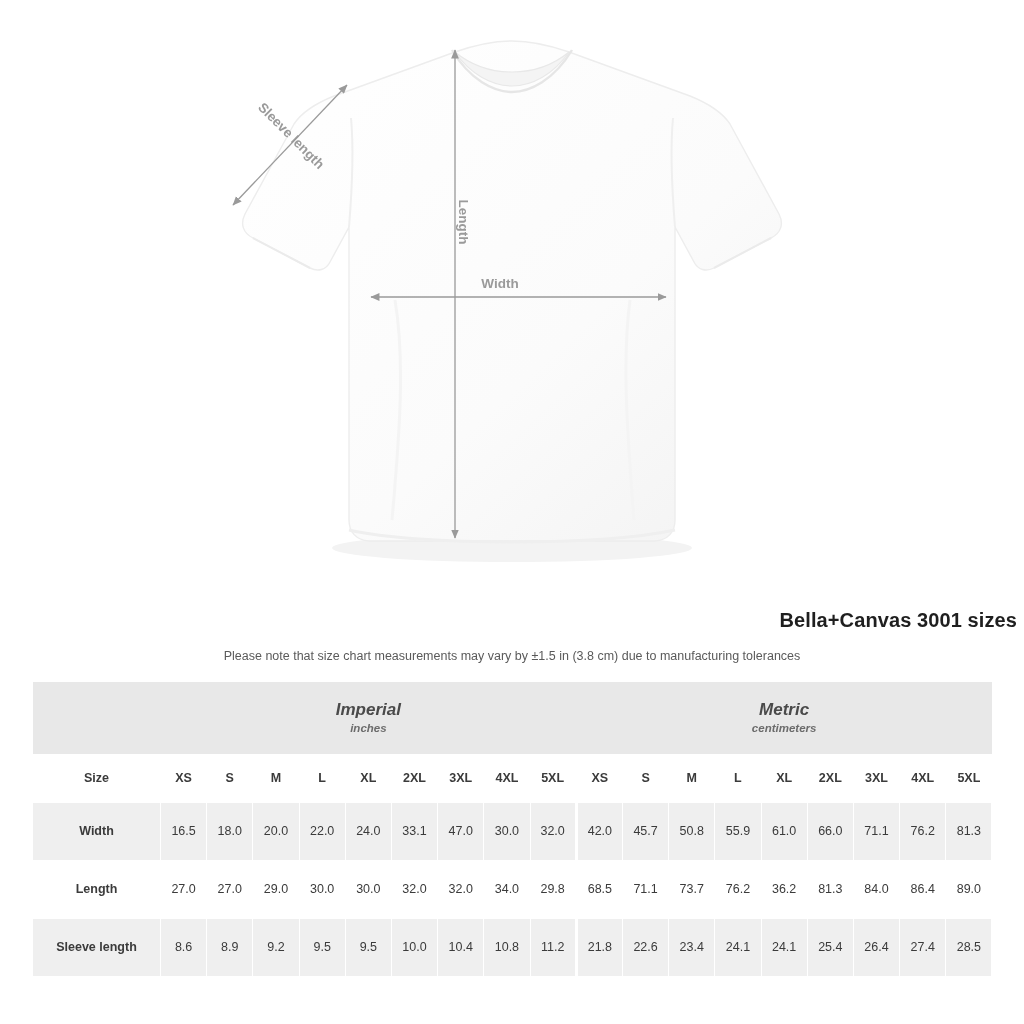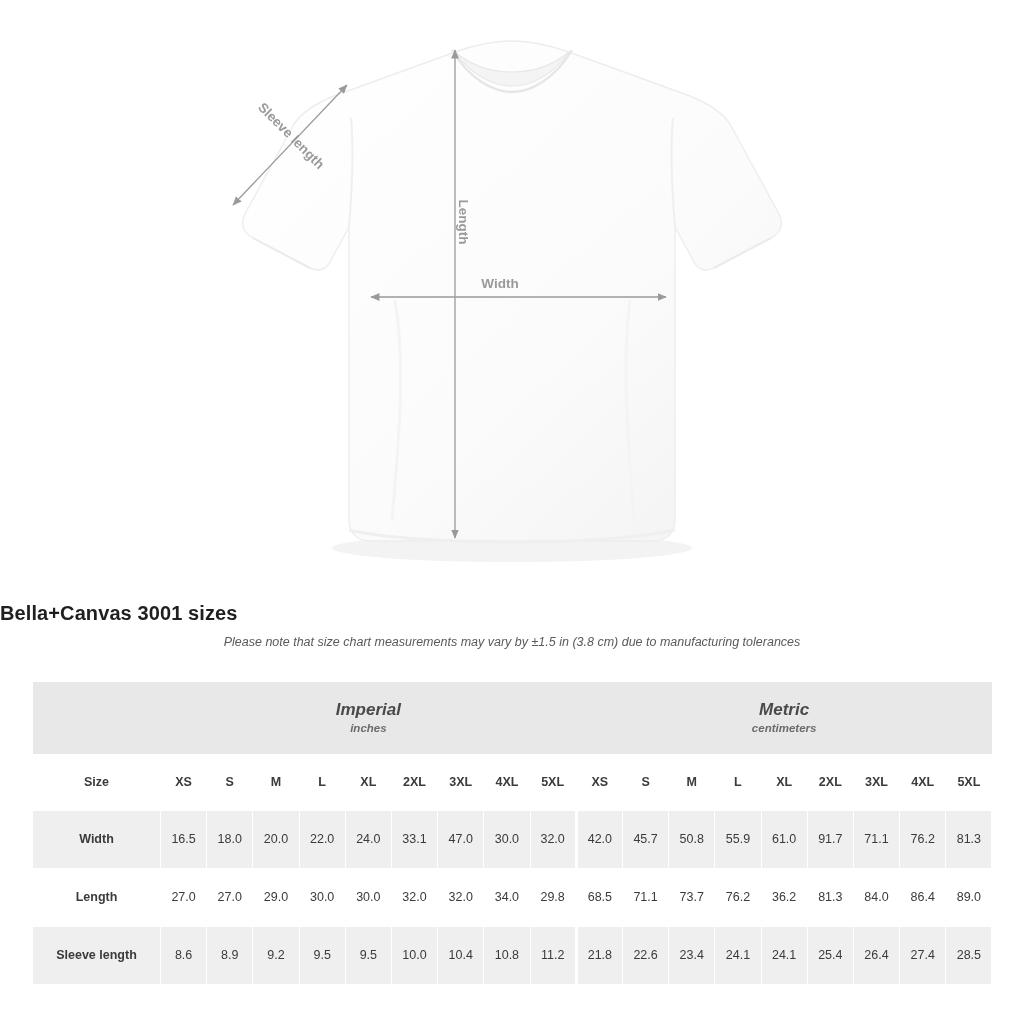--- a/index.html
+++ b/index.html
@@ -20,32 +20,31 @@
   
   .illustration {
     position: relative;
     width: 1024px;
     height: 580px;
   }
   .illustration svg { display: block; }
 
   
   .chart-title {
-    text-align: left;
+    text-align: right;
     font-size: 20px;
     font-weight: bold;
     color: #1f1f1f;
-    margin: 0;
+    margin: 7px;
     padding-top: 22px;
     letter-spacing: 0.1px;
   }
   .chart-note {
     text-align: center;
     font-size: 12.5px;
-    font-style: italic;
     color: #5a5a5a;
     margin: 0;
     padding-top: 10px;
   }
 
   
   .table-wrap {
     position: absolute;
     left: 32px;
     top: 682px;
@@ -82,21 +81,21 @@
   .unit-sub {
     font-size: 11.5px;
     font-style: italic;
     color: #6b6b6b;
     display: block;
     line-height: 1.5;
     text-align: center;
   }
 
   tr.size-row th, tr.size-row td {
-    height: 56px;
+    height: 48px;
     background: #ffffff;
     font-weight: bold;
     font-size: 12.5px;
     color: #3b3b3b;
   }
   tr.size-row th.rowlabel { background: #ffffff; }
 
   tr.data-row td, tr.data-row th {
     height: 58px;
   }
@@ -245,21 +244,21 @@
             <td class="cell">24.0</td>
             <td class="cell">33.1</td>
             <td class="cell">47.0</td>
             <td class="cell">30.0</td>
             <td class="cell">32.0</td>
             <td class="cell sep-left">42.0</td>
             <td class="cell">45.7</td>
             <td class="cell">50.8</td>
             <td class="cell">55.9</td>
             <td class="cell">61.0</td>
-            <td class="cell">91.7</td>
+            <td class="cell">66.0</td>
             <td class="cell">71.1</td>
             <td class="cell">76.2</td>
             <td class="cell">81.3</td>
           </tr>
           <tr class="data-row plain">
             <th class="rowlabel">Length</th>
             <td class="cell">27.0</td>
             <td class="cell">27.0</td>
             <td class="cell">29.0</td>
             <td class="cell">30.0</td>

